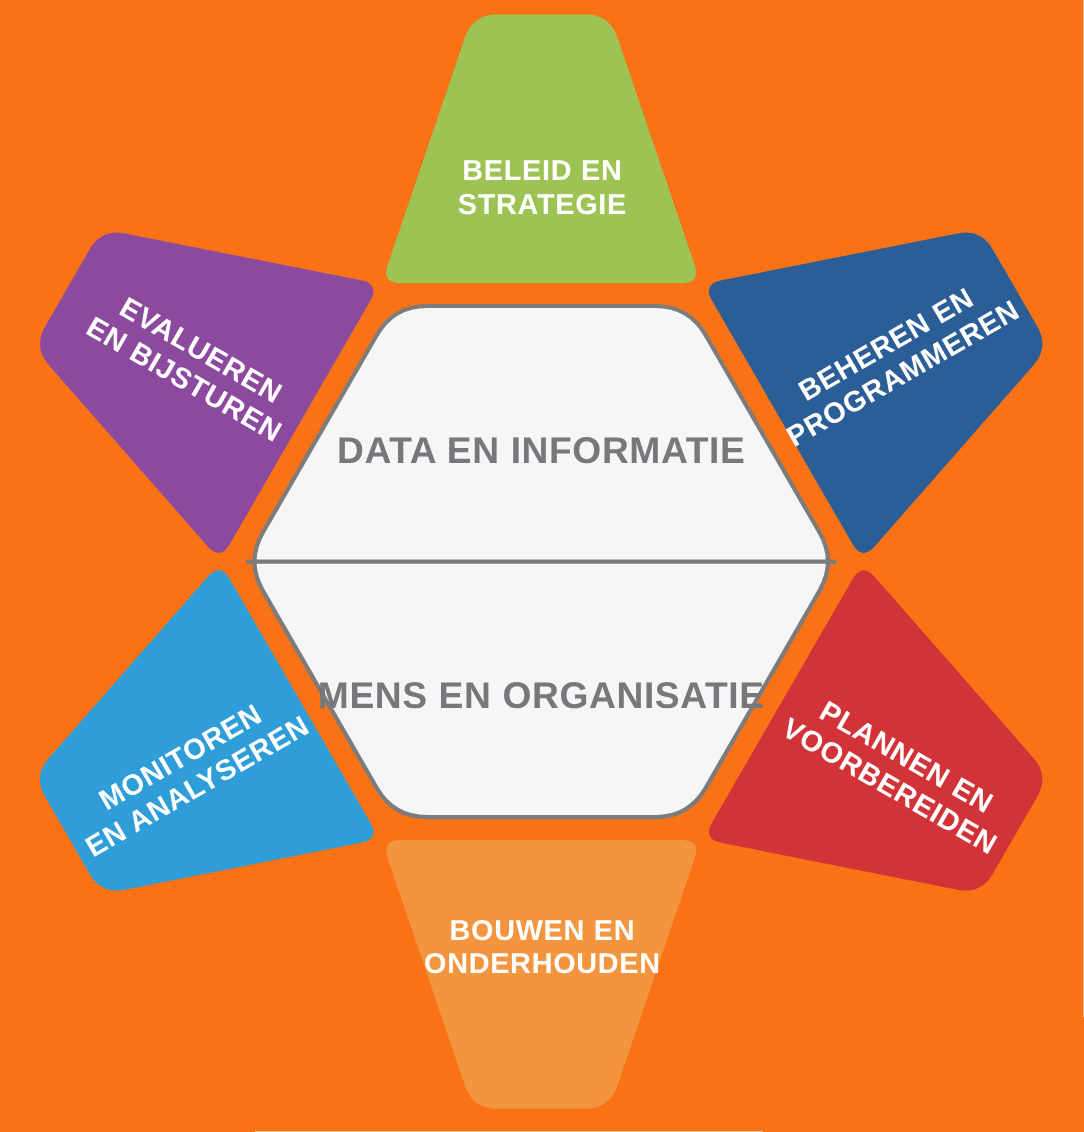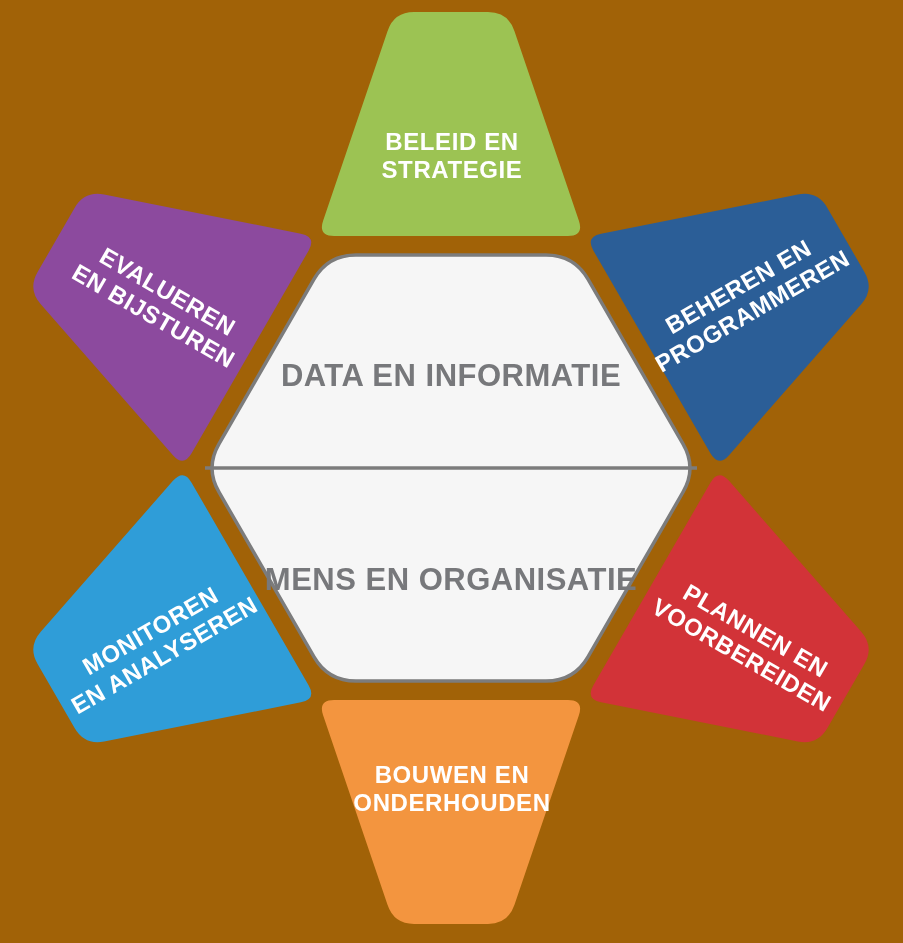--- a/index.html
+++ b/index.html
@@ -4,21 +4,21 @@
 <style>
   html, body {
     margin: 0;
     padding: 0;
     background: #ffffff;
   }
   .stage {
     width: 903px;
     height: 943px;
     position: relative;
-    background: #a16207;
+    background: #f97316;
     overflow: hidden;
   }
   svg {
     display: block;
   }
   text {
     text-anchor: middle;
   }
   .center-label {
     font-family: "Liberation Sans", sans-serif;

